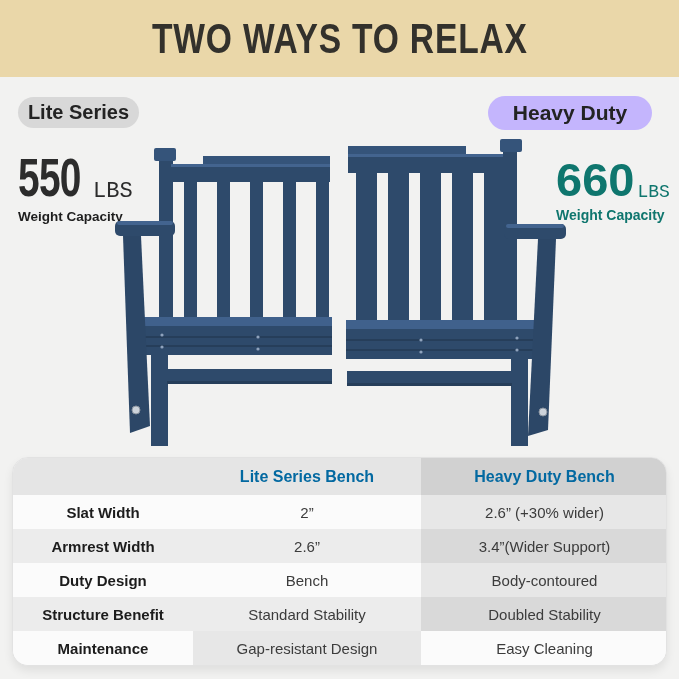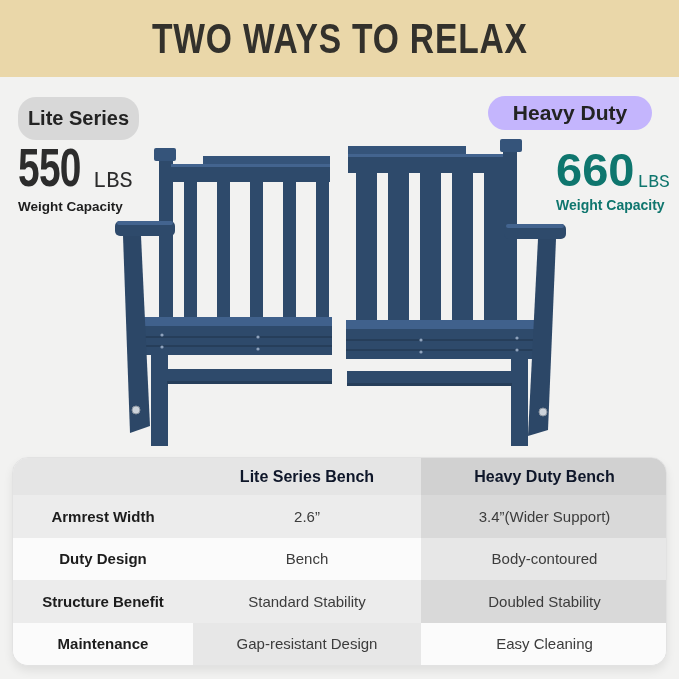--- a/index.html
+++ b/index.html
@@ -18,25 +18,25 @@
     background:#ead7a9;display:flex;align-items:center;justify-content:center;
   }
   .banner .title{
     font-size:42px;font-weight:800;color:#33312c;letter-spacing:1px;
     transform:scaleX(.8);transform-origin:center;white-space:nowrap;
   }
 
   
   .pill{position:absolute;display:flex;align-items:center;justify-content:center;
     border-radius:18px;font-weight:700;color:#232323;white-space:nowrap;}
-  .pill.lite{left:18px;top:97px;width:121px;height:43px;background:#d8d8d8;font-size:20px;}
+  .pill.lite{left:18px;top:97px;width:121px;height:31px;background:#d8d8d8;font-size:20px;}
   .pill.heavy{left:488px;top:96px;width:164px;height:34px;background:#c4b5fd;font-size:21px;}
 
   
-  .cap-block{position:absolute;}
+  .cap-block{position:absolute;margin-top:10px;}
   .cap-block.lite{left:18px;top:140px;color:#2c2c2c;}
   .cap-block.heavy{left:556px;top:146px;color:#0f766e;}
   .cap-line{display:flex;align-items:flex-end;}
   .cap-num{font-weight:700;line-height:1;}
   .lite .cap-num{font-size:54px;transform:scaleX(.72);transform-origin:left bottom;letter-spacing:-1px;}
   .heavy .cap-num{font-size:47px;letter-spacing:0px;}
   .cap-unit{font-weight:500;line-height:1.1;margin-left:2px;font-family:Liberation Mono, monospace;}
   .lite .cap-unit{font-size:22px;margin-left:-12px;}
   .heavy .cap-unit{font-size:18px;margin-left:3px;}
   .cap-caption{font-weight:700;}
@@ -54,21 +54,21 @@
     box-shadow:0 5px 10px rgba(0,0,0,.08);
     display:flex;flex-direction:column;
   }
   .trow{display:grid;grid-template-columns:180px 228px 247px;flex:1;}
   .trow.thead{flex:0 0 37px;background:#e5e5e5;}
   .trow.light{background:#fbfbfb;}
   .trow.alt{background:#ececec;}
   .tcell{display:flex;align-items:center;justify-content:center;text-align:center;
     font-size:15px;color:#3c3c3c;padding:0 6px;box-sizing:border-box;}
   .tcell.feature{font-weight:700;color:#1c1c1c;}
-  .thead .tcell{font-weight:700;font-size:16px;color:#0f172a;text-align:center;}
+  .thead .tcell{font-weight:700;font-size:16px;color:#0369a1;text-align:center;}
   .thead .tcell.heavy-col{background:#d1d1d1;}
   .light .tcell.heavy-col{background:#e7e7e7;}
   .alt .tcell.heavy-col{background:#d9d9d9;}
 </style>
 </head>
 <body>
 
 <div class="stage">
 
   <div class="banner">
@@ -172,20 +172,25 @@
       <circle cx="421" cy="352" r="1.6" fill="#8fa3bd"></circle>
     </g>
   </svg>
 
   <div class="cmp-table">
     <div class="trow thead">
       <div class="tcell feature"></div>
       <div class="tcell">Lite Series Bench</div>
       <div class="tcell heavy-col">Heavy Duty Bench</div>
     </div>
+    <div class="trow light">
+      <div class="tcell feature">Slat Width</div>
+      <div class="tcell">2”</div>
+      <div class="tcell heavy-col">2.6” (+30% wider)</div>
+    </div>
     <div class="trow alt">
       <div class="tcell feature">Armrest Width</div>
       <div class="tcell">2.6”</div>
       <div class="tcell heavy-col">3.4”(Wider Support)</div>
     </div>
     <div class="trow light">
       <div class="tcell feature">Duty Design</div>
       <div class="tcell">Bench</div>
       <div class="tcell heavy-col">Body-contoured</div>
     </div>

